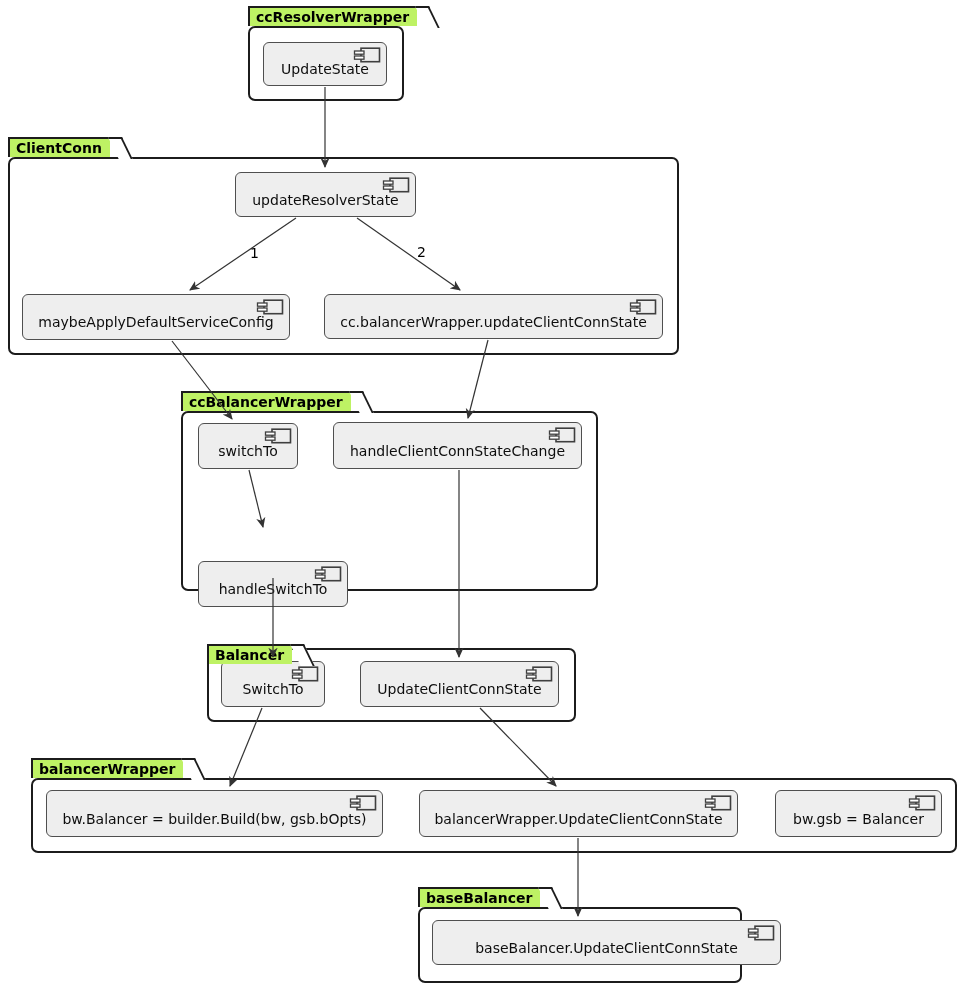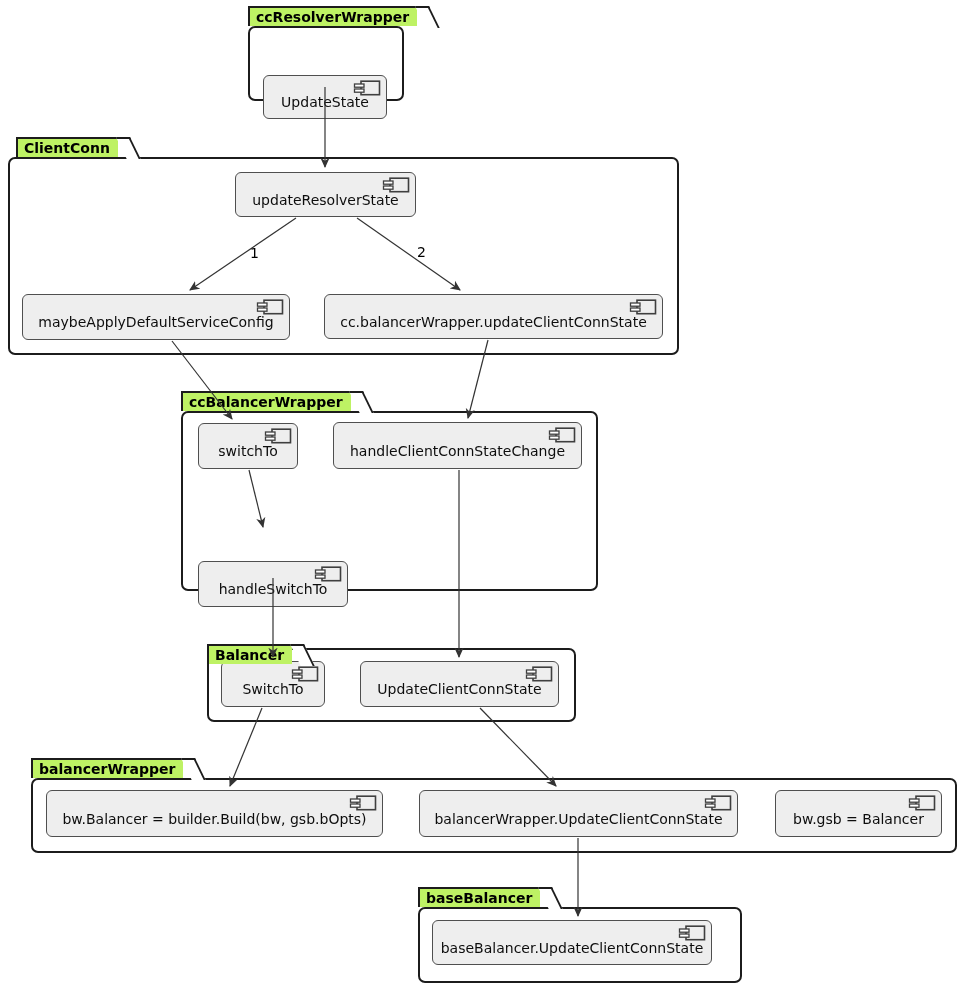--- a/index.html
+++ b/index.html
@@ -45,21 +45,21 @@
 <body>
 
 <div id="canvas">
 
   <div class="pkg-body" style="left:248px; top:26px; width:156px; height:75px;"></div>
   <div class="pkg-tab" style="left:248px; top:6px;">
     <span>ccResolverWrapper</span>
   </div>
 
   <div class="pkg-body" style="left:8px; top:157px; width:671px; height:198px;"></div>
-  <div class="pkg-tab" style="left:16px; top:137px;">
+  <div class="pkg-tab" style="left:8px; top:137px;">
     <span>ClientConn</span>
   </div>
 
   <div class="pkg-body" style="left:181px; top:411px; width:417px; height:180px;"></div>
   <div class="pkg-tab" style="left:181px; top:391px;">
     <span>ccBalancerWrapper</span>
   </div>
 
   <div class="pkg-body" style="left:207px; top:648px; width:369px; height:74px;"></div>
   <div class="pkg-tab" style="left:207px; top:628px;margin-top:16px;">
@@ -69,21 +69,21 @@
   <div class="pkg-body" style="left:31px; top:778px; width:926px; height:75px;"></div>
   <div class="pkg-tab" style="left:31px; top:758px;">
     <span>balancerWrapper</span>
   </div>
 
   <div class="pkg-body" style="left:418px; top:907px; width:324px; height:76px;"></div>
   <div class="pkg-tab" style="left:418px; top:887px;">
     <span>baseBalancer</span>
   </div>
 
-  <div class="comp" style="left:263px; top:42px; width:124px; height:44px;margin-top:33px;">
+  <div class="comp" style="left:263px; top:42px; width:124px; height:44px;">
     <span class="comp-icon">
       <svg viewBox="0 0 28 17" width="28" height="17">
           <rect x="8" y="1.2" width="18.5" height="13.5" fill="#eeeeee" stroke="#3f3f3f" stroke-width="1.6"></rect>
           <rect x="1.5" y="4" width="9.5" height="3.2" fill="#ffffff" stroke="#3f3f3f" stroke-width="1.3"></rect>
           <rect x="1.5" y="9" width="9.5" height="3.2" fill="#ffffff" stroke="#3f3f3f" stroke-width="1.3"></rect>
         </svg>
     </span>
     <span class="comp-label">UpdateState</span>
   </div>
 
@@ -201,21 +201,21 @@
     <span class="comp-icon">
       <svg viewBox="0 0 28 17" width="28" height="17">
           <rect x="8" y="1.2" width="18.5" height="13.5" fill="#eeeeee" stroke="#3f3f3f" stroke-width="1.6"></rect>
           <rect x="1.5" y="4" width="9.5" height="3.2" fill="#ffffff" stroke="#3f3f3f" stroke-width="1.3"></rect>
           <rect x="1.5" y="9" width="9.5" height="3.2" fill="#ffffff" stroke="#3f3f3f" stroke-width="1.3"></rect>
         </svg>
     </span>
     <span class="comp-label">bw.gsb = Balancer</span>
   </div>
 
-  <div class="comp" style="left:432px; top:920px; width:280px; height:45px;">
+  <div class="comp" style="left:432px; top:920px; width:349px; height:45px;">
     <span class="comp-icon">
       <svg viewBox="0 0 28 17" width="28" height="17">
           <rect x="8" y="1.2" width="18.5" height="13.5" fill="#eeeeee" stroke="#3f3f3f" stroke-width="1.6"></rect>
           <rect x="1.5" y="4" width="9.5" height="3.2" fill="#ffffff" stroke="#3f3f3f" stroke-width="1.3"></rect>
           <rect x="1.5" y="9" width="9.5" height="3.2" fill="#ffffff" stroke="#3f3f3f" stroke-width="1.3"></rect>
         </svg>
     </span>
     <span class="comp-label">baseBalancer.UpdateClientConnState</span>
   </div>
 

